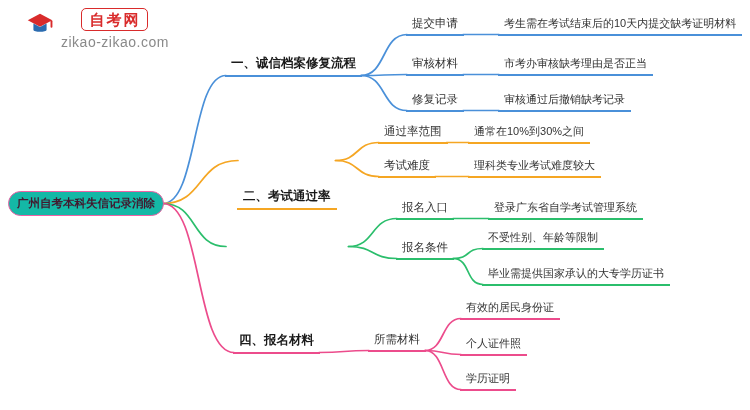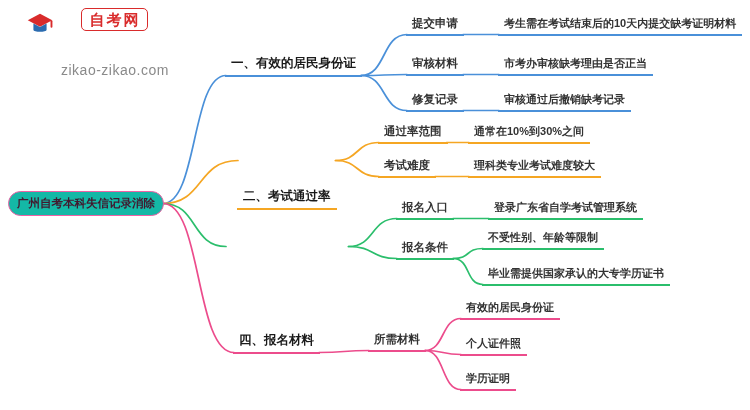--- a/index.html
+++ b/index.html
@@ -4,32 +4,32 @@
 <style>
   html,body{margin:0;padding:0;background:#fff;}
   #map{
     position:relative;width:750px;height:410px;background:#ffffff;overflow:hidden;
     font-family:"Liberation Sans","DejaVu Sans",sans-serif;
   }
   #edges{position:absolute;left:0;top:0;width:750px;height:410px;pointer-events:none;z-index:0;}
   .node{
     position:absolute;z-index:2;white-space:nowrap;color:#333;
     font-size:11px;line-height:15px;padding:2px 6px 3px 6px;
-    border-bottom:2px solid #999;cursor:default;font-weight:bold;
+    border-bottom:2px solid #999;cursor:default;
   }
   .sub{font-size:11.5px;}
   .main{font-size:12.5px;font-weight:bold;color:#1a1a1a;padding:3px 6px 4px 6px;}
   .root{
     position:absolute;z-index:3;white-space:nowrap;
     font-size:11.5px;font-weight:bold;color:#43172e;
     background:#f9bbd6;border:1.5px solid #ee61a5;border-radius:14px;
     padding:4px 8px;line-height:15px;
   }
   .logo{position:absolute;left:24px;top:8px;z-index:3;display:flex;align-items:flex-start;gap:5px;}
-  .logo-right{display:flex;flex-direction:column;align-items:center;gap:28px;}
+  .logo-right{display:flex;flex-direction:column;align-items:center;}
   .logo-title{
     color:#d92b2b;font-weight:bold;font-size:15px;letter-spacing:2px;
     border:1.5px solid #d92b2b;border-radius:5px;padding:1px 7px;line-height:19px;
   }
   .logo-url{color:#8a8a8a;font-size:14px;margin-top:3px;letter-spacing:.5px;}
 </style>
 </head>
 <body>
 
 <div id="map">
@@ -68,21 +68,21 @@
       </svg>
     </span>
     <span class="logo-right">
       <span class="logo-title">自考网</span>
       <span class="logo-url">zikao-zikao.com</span>
     </span>
   </div>
 
   <div class="root" id="n-root" style="left: 8px; top: 191px; background: #14b8a6; border-color: rgb(238, 97, 165);">广州自考本科失信记录消除</div>
 
-  <div class="node main" id="n-m0" style="left: 225px; top: 53px; border-bottom-color: rgb(74, 144, 217);">一、有效的居民身份证</div>
+  <div class="node main" id="n-m0" style="left: 225px; top: 53px; border-bottom-color: rgb(74, 144, 217);">一、诚信档案修复流程</div>
   <div class="node sub" id="n-s00" style="left: 406px; top: 14px; border-bottom-color: rgb(74, 144, 217);">提交申请</div>
   <div class="node" id="n-l000" style="left: 498px; top: 14px; border-bottom-color: rgb(74, 144, 217);">考生需在考试结束后的10天内提交缺考证明材料</div>
   <div class="node sub" id="n-s01" style="left: 406px; top: 54px; border-bottom-color: rgb(74, 144, 217);">审核材料</div>
   <div class="node" id="n-l010" style="left: 498px; top: 54px; border-bottom-color: rgb(74, 144, 217);">市考办审核缺考理由是否正当</div>
   <div class="node sub" id="n-s02" style="left: 406px; top: 90px; border-bottom-color: rgb(74, 144, 217);">修复记录</div>
   <div class="node" id="n-l020" style="left: 498px; top: 90px; border-bottom-color: rgb(74, 144, 217);">审核通过后撤销缺考记录</div>
 
   <div class="node main" id="n-m1" style="left: 237px; top: 138px; border-bottom-color: rgb(245, 166, 35); margin-top: 48px;">二、考试通过率</div>
   <div class="node sub" id="n-s10" style="left: 378px; top: 122px; border-bottom-color: rgb(245, 166, 35);">通过率范围</div>
   <div class="node" id="n-l100" style="left: 468px; top: 122px; border-bottom-color: rgb(245, 166, 35);">通常在10%到30%之间</div>

